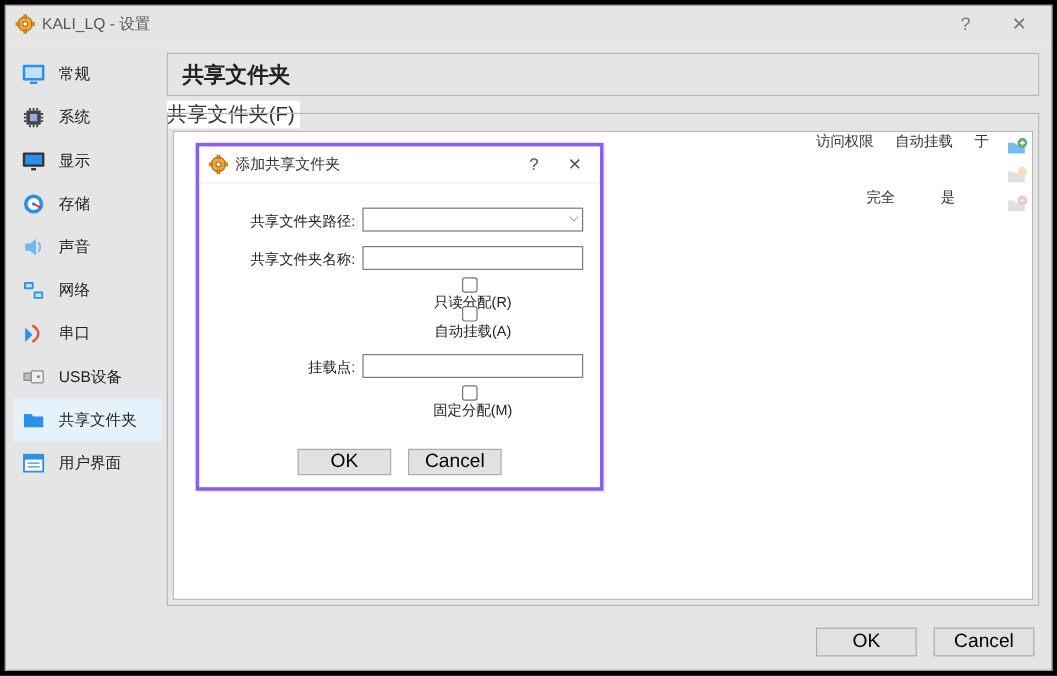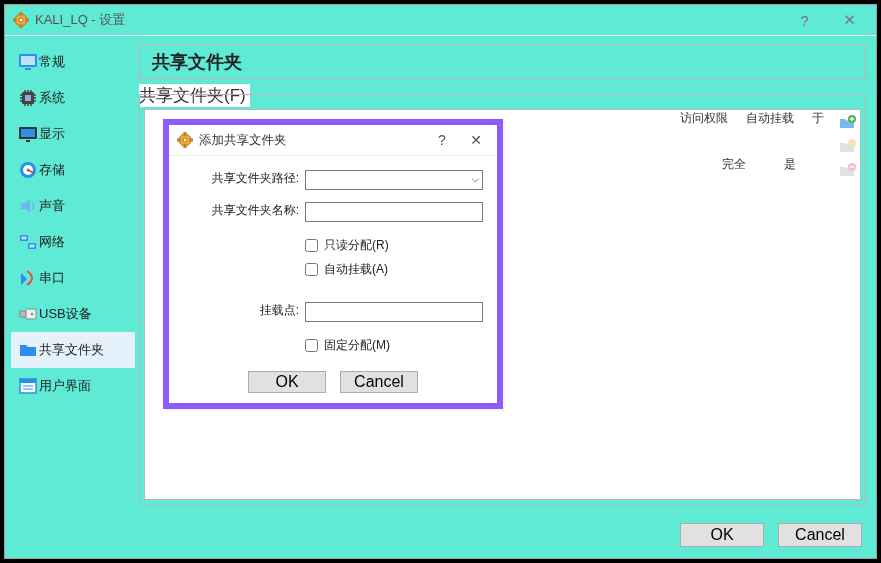--- a/index.html
+++ b/index.html
@@ -1,55 +1,55 @@
 <!DOCTYPE html>
 <html><head>
 <meta charset="utf-8">
 <style>
   html,body{margin:0;padding:0;font-family:"Microsoft YaHei","Segoe UI",Tahoma,sans-serif;font-size:13px;color:#222;background:#000;}
-  .window{position:relative;width:873px;height:555px;margin:4px;background:#5eead4;border:1px solid #a0a0a0;box-sizing:border-box;}
+  .window{position:relative;width:873px;height:555px;margin:4px;background:#e5e5e5;border:1px solid #a0a0a0;box-sizing:border-box;}
   .titlebar{display:flex;align-items:center;height:30px;padding:0 4px;border-bottom:1px solid #e9e9e9;}
   .titlebar .app-icon{width:16px;height:16px;margin:0 6px 0 4px;}
   .gear-svg .g-stroke{fill:#f0a63b;stroke:#b57412;stroke-width:1;}
   .titlebar .title-text{flex:0 0 auto;color:#555;}
   .titlebar .spacer{flex:1;}
   .titlebar .win-btn{width:45px;height:28px;display:flex;align-items:center;justify-content:center;color:#777;font-size:15px;}
   .body-area{display:flex;height:calc(100% - 30px - 46px);}
   .sidebar{width:130px;padding:8px 0 8px 6px;box-sizing:border-box;}
-  .sb-item{display:flex;align-items:center;height:36px;padding:0 6px;cursor:default;}
+  .sb-item{display:flex;align-items:center;height:36px;padding:0 6px;gap:10px;cursor:default;}
   .sb-item.selected{background:#e6f2fb;}
   .sb-item .sb-icon{width:22px;height:22px;display:flex;align-items:center;justify-content:center;}
   .main-area{flex:1;padding:8px 10px 8px 4px;box-sizing:border-box;display:flex;flex-direction:column;}
   .panel-title{border:1px solid #b8b8b8;height:34px;display:flex;align-items:center;padding:0 12px;font-size:18px;font-family:"SimSun",serif;font-weight:bold;margin-bottom:6px;}
   .fieldset-wrap{flex:1;position:relative;}
   .fieldset-label{position:absolute;top:-2px;left:0;background:#fff;padding:0 4px 0 0;font-size:17px;color:#333;}
   .fieldset-box{border:1px solid #b8b8b8;border-top:1px solid #b8b8b8;margin-top:8px;height:calc(100% - 8px);box-sizing:border-box;position:relative;}
   .inner-content{position:absolute;inset:14px 4px 4px 4px;border:1px solid #b8b8b8;background:#fff;display:flex;}
   .data-area{flex:1;position:relative;}
   .col-headers{position:absolute;top:0;right:10px;display:flex;gap:18px;font-size:12px;color:#333;}
   .col-headers span{white-space:nowrap;}
   .data-row{position:absolute;top:46px;right:4px;display:flex;gap:16px;font-size:12px;color:#333;font-family:Liberation Serif, serif;}
   .data-row span{width:46px;text-align:left;}
   .right-icons{width:26px;display:flex;flex-direction:column;align-items:center;gap:6px;padding-top:4px;}
   .tool-ico{width:18px;height:18px;opacity:0.95;}
   .tool-ico.dim{opacity:0.35;}
 
-  .dialog{position:absolute;left:158px;top:114px;width:340px;height:290px;background:#fff;border:6px solid #8b5cf6;box-shadow:2px 2px 0 rgba(0,0,0,0.05);box-sizing:border-box;}
+  .dialog{position:absolute;left:158px;top:114px;width:340px;height:290px;background:#fff;border:3px solid #8b5cf6;box-shadow:2px 2px 0 rgba(0,0,0,0.05);box-sizing:border-box;}
   .dialog .dlg-titlebar{height:30px;display:flex;align-items:center;padding:0 4px;border-bottom:1px solid #eee;}
   .dialog .dlg-titlebar .app-icon{margin:0 6px 0 4px;}
   .dialog .dlg-title-text{flex:1;font-size:12.5px;color:#333;}
   .dialog .dlg-ctl{width:34px;height:28px;display:flex;align-items:center;justify-content:center;color:#555;font-size:14px;}
   .dlg-body{padding:14px 14px 6px 14px;}
-  .form-row{display:flex;align-items:flex-start;height:26px;margin-bottom:6px;}
+  .form-row{display:flex;align-items:flex-end;height:26px;margin-bottom:6px;}
   .form-row label{width:116px;text-align:right;font-size:12px;color:#222;padding-right:6px;white-space:nowrap;}
   .form-row .ctl{flex:1;}
   .combo{width:100%;height:20px;border:1px solid #7a7a7a;background:#fff;box-sizing:border-box;position:relative;}
   .combo .arrow{position:absolute;right:3px;top:2px;font-size:10px;color:#555;}
   .txt{width:100%;height:20px;border:1px solid #7a7a7a;background:#fff;box-sizing:border-box;padding:0 3px;font-size:12px;}
-  .chk-row{display:flex;align-items:center;height:22px;margin-left:122px;margin-bottom:2px;font-size:12px;}
+  .chk-row{display:flex;align-items:center;height:22px;margin-left:122px;margin-bottom:2px;font-size:12px;flex-direction:column;}
   .chk-row input{margin:0 6px 0 0;width:13px;height:13px;}
   .dlg-buttons{position:absolute;bottom:10px;left:0;right:0;display:flex;justify-content:center;gap:14px;}
   .btn{width:78px;height:22px;border:1px solid #adadad;background:#e1e1e1;font-size:16px;display:flex;align-items:center;justify-content:center;font-family:inherit;}
 
   .footer{position:absolute;bottom:0;left:0;right:0;height:46px;display:flex;align-items:center;justify-content:flex-end;gap:14px;padding-right:14px;box-sizing:border-box;}
   .footer .btn{width:84px;height:24px;}
 
   
   svg{display:block;}
 </style>
@@ -298,21 +298,21 @@
 
       <div class="chk-row">
         <input type="checkbox" style="">
         <span>只读分配(R)</span>
       </div>
       <div class="chk-row">
         <input type="checkbox" style="">
         <span>自动挂载(A)</span>
       </div>
 
-      <div class="form-row" style="margin-top:22px;">
+      <div class="form-row" style="margin-top:12px;">
         <label>挂载点:</label>
         <div class="ctl"><input class="txt" value="" style=""></div>
       </div>
 
       <div class="chk-row">
         <input type="checkbox" style="">
         <span>固定分配(M)</span>
       </div>
     </div>
 

